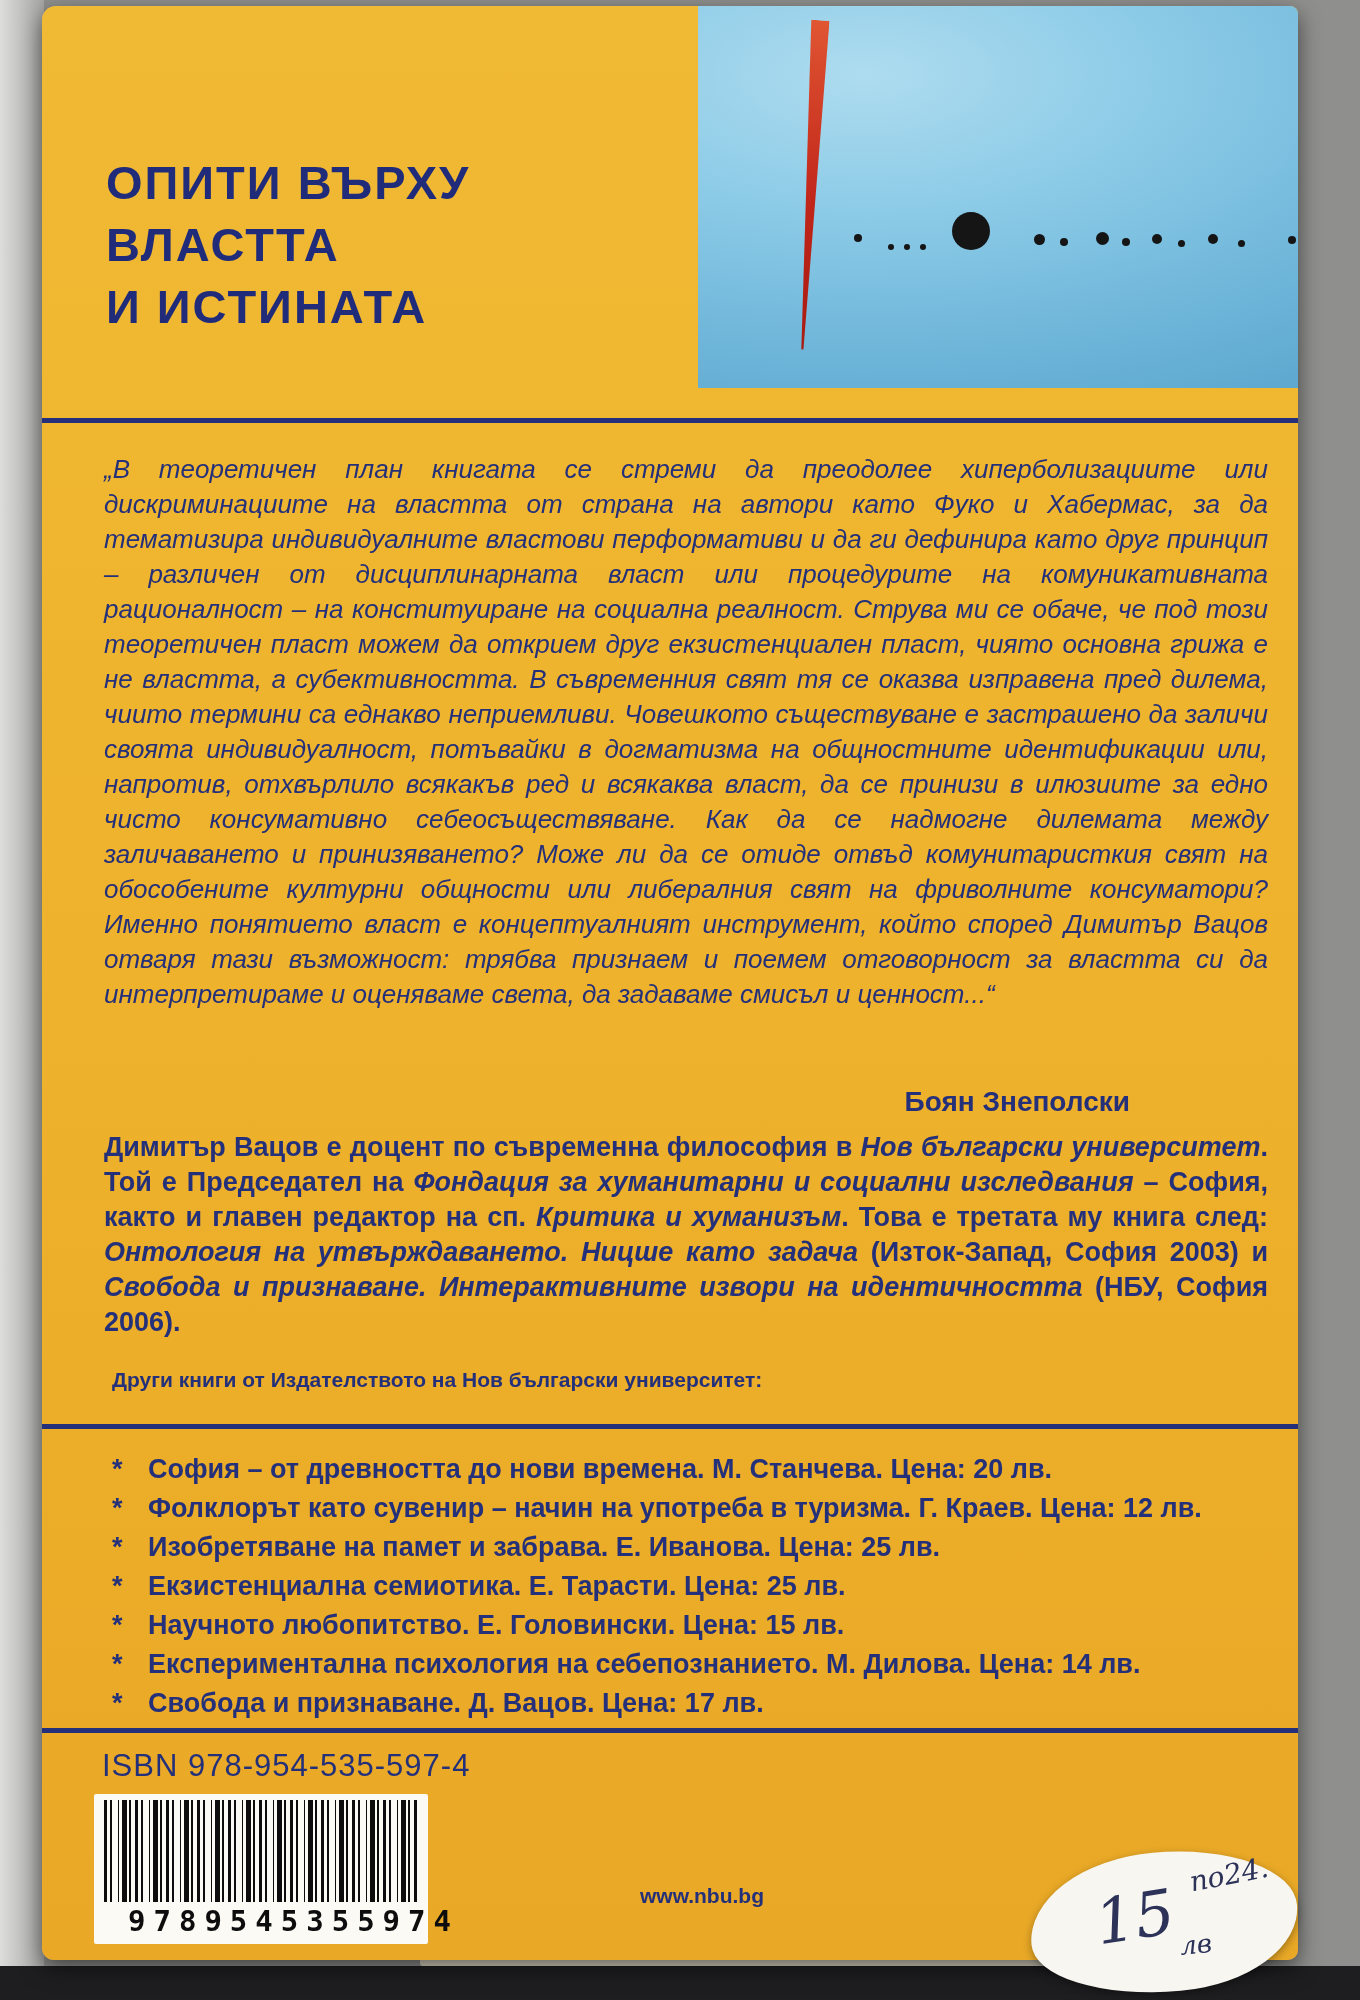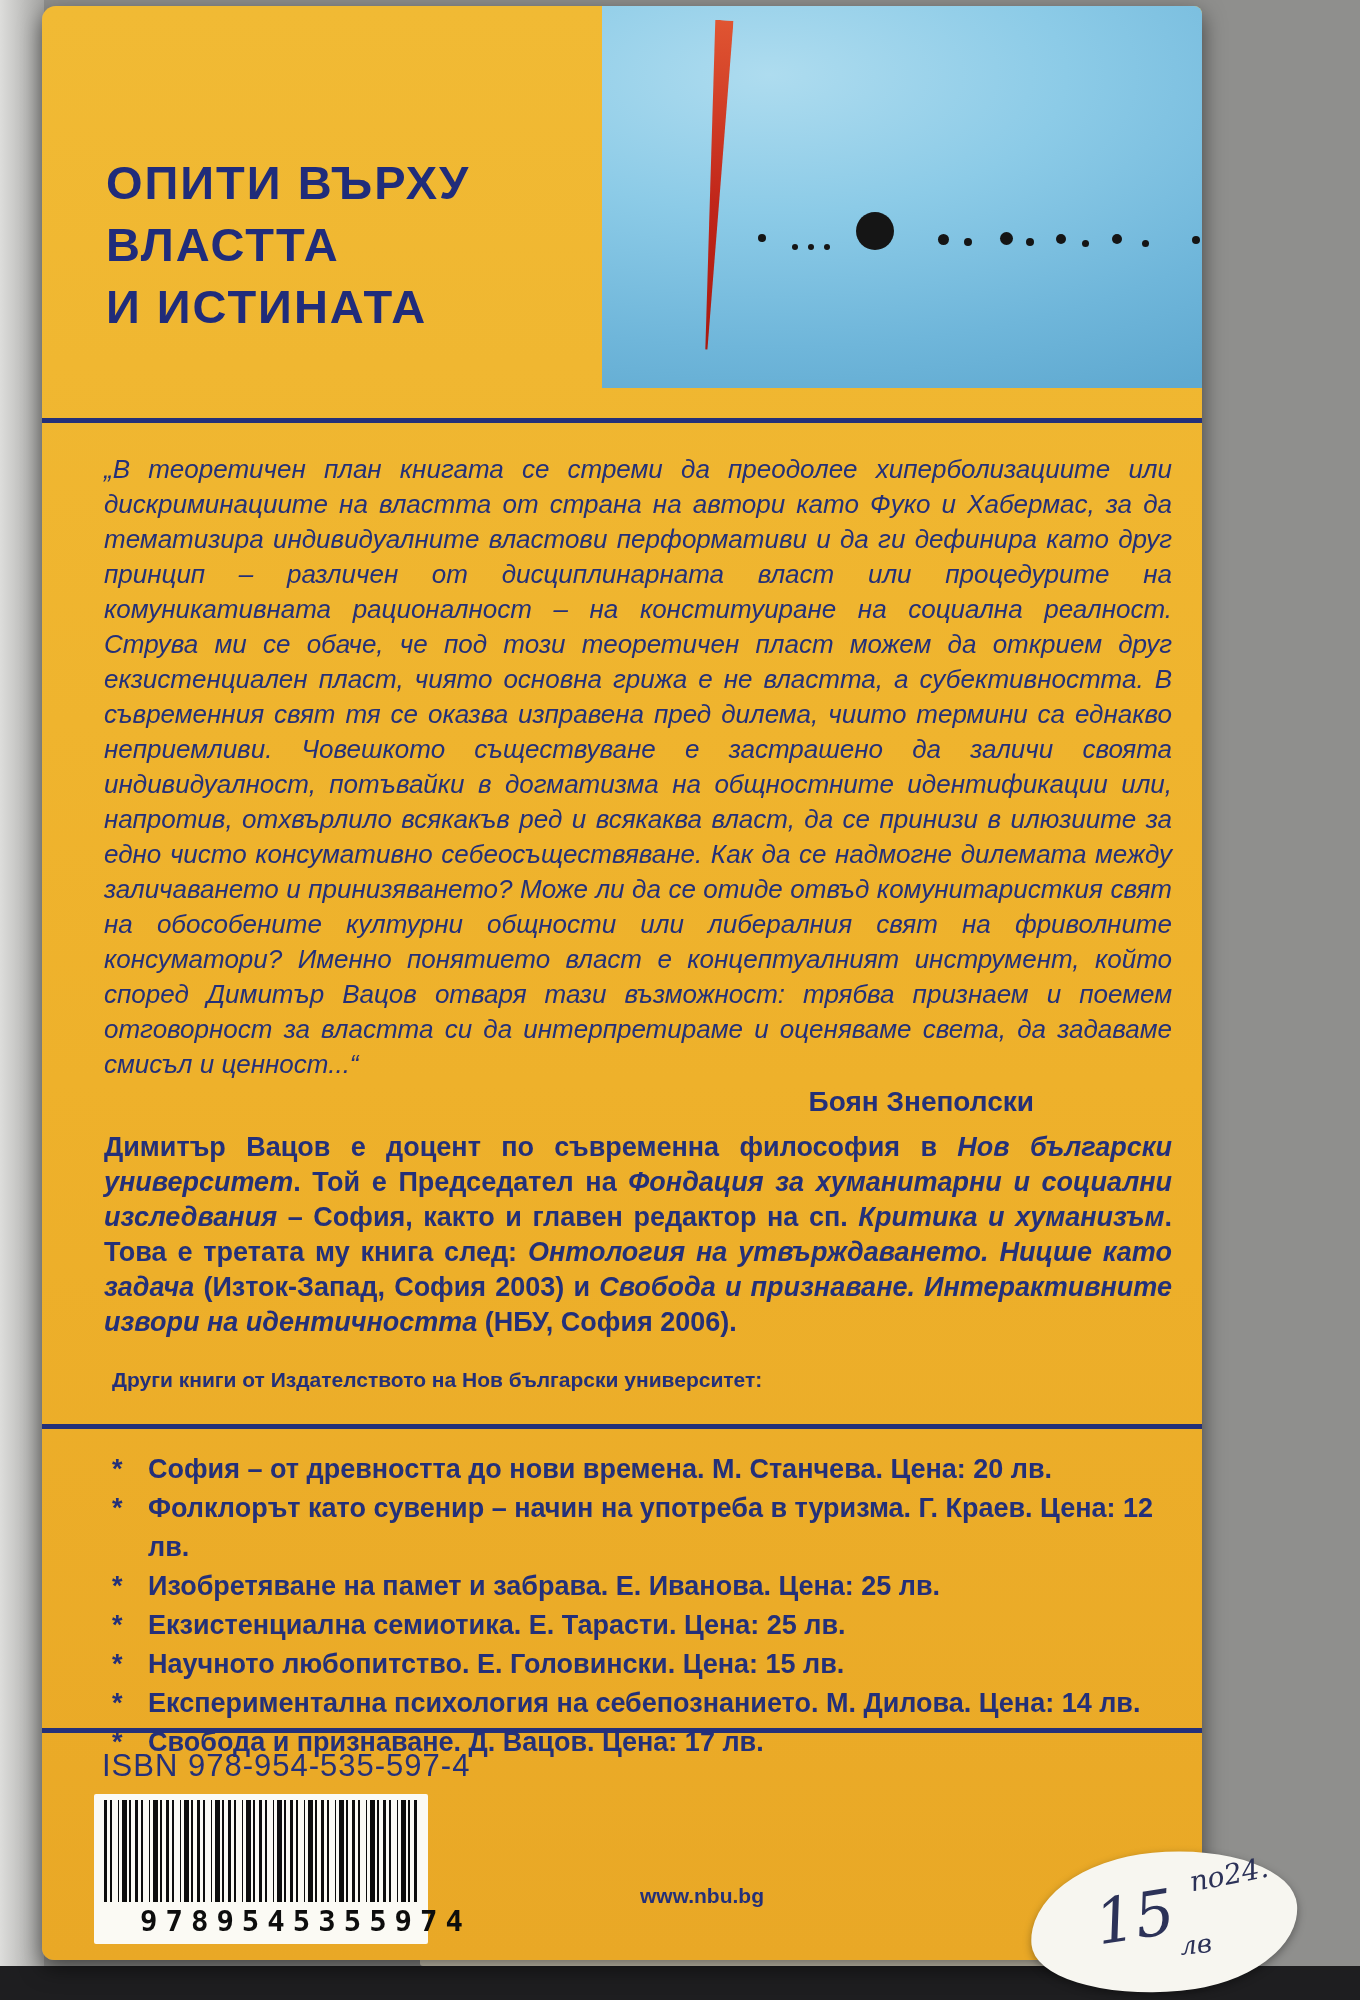--- a/index.html
+++ b/index.html
@@ -8,21 +8,21 @@
     background:#8f8f8d;
     font-family:"Liberation Sans", sans-serif;
   }
   .surface-left{position:absolute;left:0;top:0;width:44px;height:100%;
     background:linear-gradient(90deg,#dddddb,#a5a5a3);}
   .surface-bottom{position:absolute;left:0;bottom:0;width:100%;height:34px;background:#1e1e20;}
   .pages-edge{position:absolute;left:420px;top:1956px;width:840px;height:10px;
     background:#ddd6c2;border-radius:3px;}
 
   .cover{
-    position:absolute;left:42px;top:6px;width:1160px;height:1954px;
+    position:absolute;left:42px;top:6px;width:1256px;height:1954px;
     background:linear-gradient(180deg,#f1ba34 0%,#eeb12b 55%,#e9a826 100%);
     border-radius:14px 8px 10px 12px;
     box-shadow:0 8px 22px rgba(0,0,0,.55);
   }
 
   
   .artwork{
     position:absolute;top:0;right:0;width:600px;height:382px;overflow:hidden;
     border-radius:0 8px 0 0;
     background:
@@ -81,21 +81,21 @@
     background:#fbfaf4;border-radius:2px;
   }
   .bars{
     position:absolute;left:10px;right:10px;top:6px;height:102px;
     background:repeating-linear-gradient(90deg,
       #0d0d0d 0 3px,#fbfaf4 3px 6px,#0d0d0d 6px 8px,#fbfaf4 8px 14px,
       #0d0d0d 14px 15px,#fbfaf4 15px 18px,#0d0d0d 18px 23px,#fbfaf4 23px 25px,
       #0d0d0d 25px 27px,#fbfaf4 27px 31px);
   }
   .barcode-digits{
-    position:absolute;left:12px;right:0;bottom:6px;text-align:center;
+    position:absolute;left:0;right:0;bottom:6px;text-align:center;
     color:#0d0d0d;font-family:"DejaVu Sans Mono",monospace;
     font-size:29px;font-weight:bold;letter-spacing:8px;white-space:nowrap;padding-left:34px;
   }
   .website{
     position:absolute;left:540px;top:1878px;width:240px;text-align:center;
     color:#243079;font-size:21px;font-weight:bold;
   }
 
   .sticker{
     position:absolute;left:988px;top:1846px;width:268px;height:140px;

